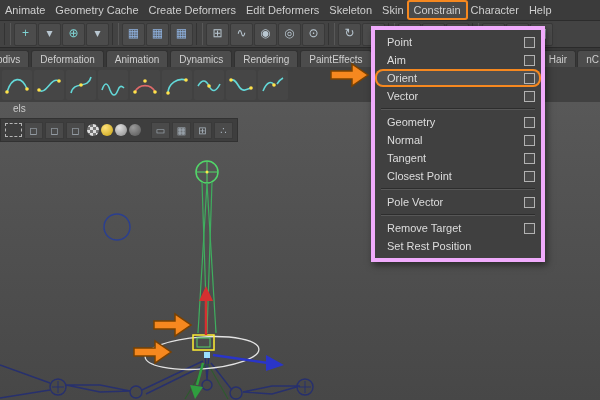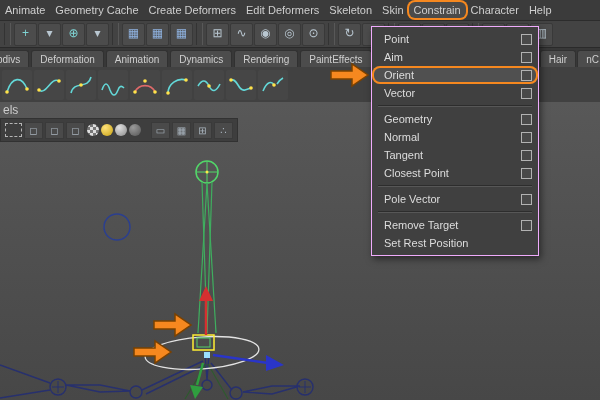--- a/index.html
+++ b/index.html
@@ -4,21 +4,21 @@
 <style>
   html,body{margin:0;padding:0;}
   body{width:600px;height:400px;overflow:hidden;position:relative;
        font-family:"Liberation Sans",sans-serif;background:#454545;}
 
   
   .menubar{position:absolute;top:0;left:0;right:0;height:20px;background:#3b3b3b;
            border-bottom:1px solid #2c2c2c;display:flex;align-items:center;
            font-size:11px;color:#cfcfcf;white-space:nowrap;}
   .menu-item{padding:2px 5px;border-radius:2px;cursor:default;}
-  .menu-item.active{background:#4a4a4a;box-shadow:0 0 0 2px #f6881f;border-radius:6px;}
+  .menu-item.active{background:#4a4a4a;box-shadow:0 0 0 2px #f6881f;border-radius:1px;}
 
   
   .statusline{position:absolute;top:21px;left:0;right:0;height:26px;background:#434343;
               border-bottom:1px solid #2a2a2a;display:flex;align-items:center;
               padding:0 2px;gap:1px;}
   .sl-icon{width:21px;height:21px;background:#4c4c4c;border:1px solid #393939;border-radius:2px;
            color:#b9c7d1;font-size:12px;line-height:19px;text-align:center;flex:0 0 auto;}
   .sl-icon.blue{color:#8fb2e0;}
   .sl-icon.cyan{color:#7fd4d4;}
   .sl-sep{width:5px;height:22px;border-left:1px solid #333;border-right:1px solid #585858;margin:0 2px;flex:0 0 auto;}
@@ -33,39 +33,39 @@
 
   
   .shelf{position:absolute;top:67px;left:0;right:0;height:35px;background:#414141;
          border-bottom:1px solid #2a2a2a;display:flex;align-items:center;padding-left:2px;gap:2px;}
   .shelf-icon{width:30px;height:30px;display:flex;align-items:center;justify-content:center;
               background:#464646;border-radius:2px;}
 
   
   .viewport{position:absolute;top:102px;left:0;right:0;bottom:0;
             background:linear-gradient(#585858,#474747);}
-  .panel-partial{position:absolute;top:1px;left:3px;font-size:12px;color:#cccccc;text-align:right;}
+  .panel-partial{position:absolute;top:1px;left:13px;font-size:10px;color:#cccccc;text-align:right;}
   .vp-toolbar{position:absolute;top:16px;left:0;height:22px;display:flex;align-items:center;
               gap:2px;padding:0 4px;background:#3e3e3e;border:1px solid #323232;}
   .vp-icon{width:17px;height:15px;font-size:10px;color:#a9b4be;text-align:center;line-height:15px;
            background:#4a4a4a;border:1px solid #3a3a3a;}
   .marquee{width:15px;height:12px;border:1px dashed #b5b5b5;background:transparent;}
   .ball{width:12px;height:12px;border-radius:50%;flex:0 0 auto;}
   .ball.checker{background-image:linear-gradient(45deg,#777 25%,transparent 25%,transparent 75%,#777 75%),
                 linear-gradient(45deg,#777 25%,#ddd 25%,#ddd 75%,#777 75%);
                 background-size:6px 6px;background-position:0 0,3px 3px;}
   .ball.yellow{background:radial-gradient(circle at 35% 30%,#ffe27a,#c7a214);}
   .ball.gray{background:radial-gradient(circle at 35% 30%,#e0e0e0,#8a8a8a);}
   .ball.dark{background:radial-gradient(circle at 35% 30%,#9a9a9a,#565656);}
   .vp-gap{width:6px;}
   .scene{position:absolute;top:0;left:0;width:600px;height:298px;}
 
   
   .dropdown{position:absolute;top:26px;left:371px;width:166px;background:#404040;
-            border:1px solid #f0abfc;box-shadow:2px 3px 7px rgba(0,0,0,.5);
+            border:4px solid #f0abfc;box-shadow:2px 3px 7px rgba(0,0,0,.5);
             padding:3px 0;z-index:5;}
   .dd-item{position:relative;height:18px;line-height:18px;font-size:11px;color:#dddddd;
            padding-left:12px;cursor:default;}
   .dd-item .opt{position:absolute;right:6px;top:4px;width:9px;height:9px;
                 border:1px solid #b2b2b2;background:#494949;}
   .dd-sep{height:1px;margin:3px 6px;background:#2d2d2d;border-bottom:1px solid #575757;}
   .dd-item.hl{background:#505050;box-shadow:inset 0 0 0 2px #f6881f;border-radius:8px;}
 
   
   .arrow-menu{position:absolute;left:330px;top:62px;z-index:6;}

